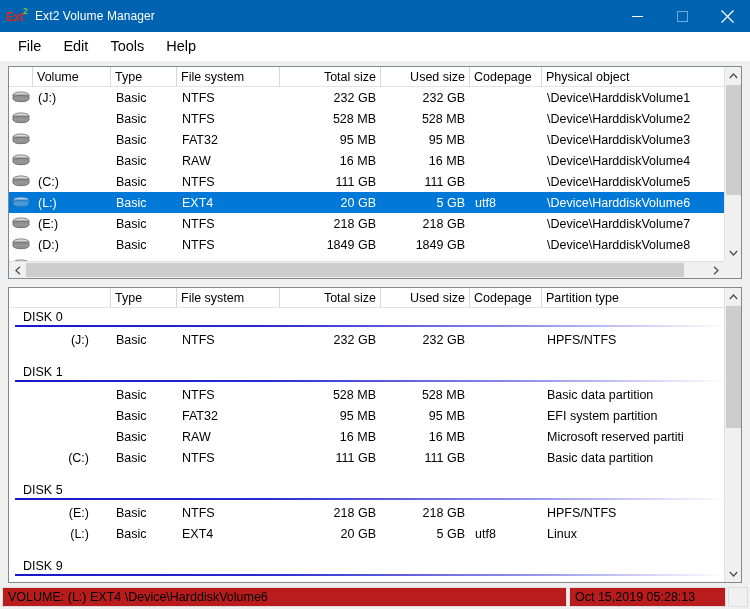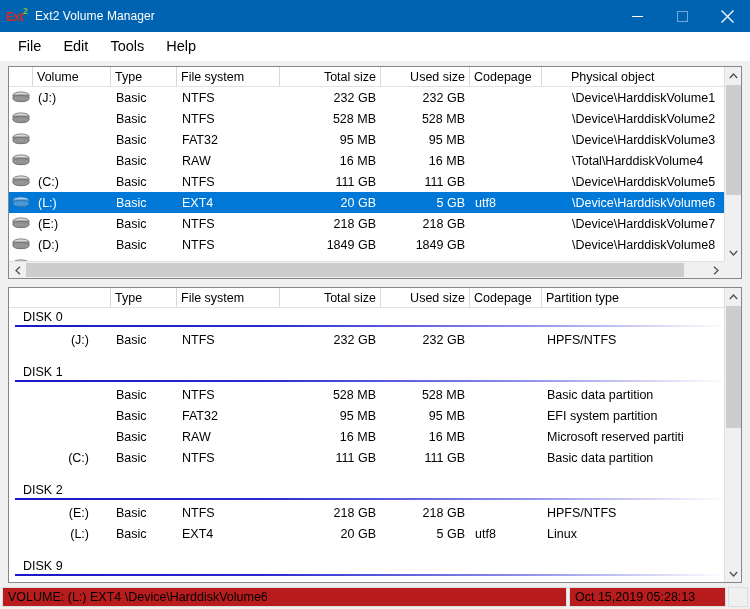--- a/index.html
+++ b/index.html
@@ -120,21 +120,21 @@
   }
 
   
   .c-icon  { width: 24px; }
   .c-vol   { width: 78px; }
   .c-type  { width: 66px; }
   .c-fs    { width: 103px; }
   .c-total { width: 101px; }
   .c-used  { width: 89px; }
   .c-code  { width: 72px; }
-  .c-phys  { width: 170px; border-right: none; margin-left: 25px; }
+  .c-phys  { width: 170px; border-right: none; }
 
   
   .rows { position: relative; }
   .row {
     display: flex;
     height: 21px;
     align-items: center;
     box-sizing: border-box;
     background: #ffffff;
   }
@@ -361,21 +361,21 @@
                 <ellipse cx="9" cy="7.6" rx="8" ry="3.1" fill="#9a9a9a" stroke="#6e6e6e" stroke-width="0.8"></ellipse>
                 <ellipse cx="9" cy="7.6" rx="4.6" ry="1.6" fill="none" stroke="#6e6e6e" stroke-width="0.6" opacity="0.6"></ellipse>
               </svg>
             </div>
             <div class="cell c-vol"></div>
             <div class="cell c-type">Basic</div>
             <div class="cell c-fs">RAW</div>
             <div class="cell c-total r">16 MB</div>
             <div class="cell c-used r">16 MB</div>
             <div class="cell c-code"></div>
-            <div class="cell c-phys">\Total\HarddiskVolume4</div>
+            <div class="cell c-phys">\Device\HarddiskVolume4</div>
           </div>
           <div class="row">
             <div class="cell ic c-icon">
               <svg class="disk-ico" viewBox="0 0 18 13">
                 <ellipse cx="9" cy="4" rx="8" ry="3.1" fill="#d8d8d8" stroke="#6e6e6e" stroke-width="0.8"></ellipse>
                 <path d="M1 4 L1 7.5 A8 3.1 0 0 0 17 7.5 L17 4 Z" fill="#9a9a9a" stroke="#6e6e6e" stroke-width="0.8"></path>
                 <ellipse cx="9" cy="7.6" rx="8" ry="3.1" fill="#9a9a9a" stroke="#6e6e6e" stroke-width="0.8"></ellipse>
                 <ellipse cx="9" cy="7.6" rx="4.6" ry="1.6" fill="none" stroke="#6e6e6e" stroke-width="0.6" opacity="0.6"></ellipse>
               </svg>
             </div>
@@ -549,21 +549,21 @@
               <div class="cell b-type">Basic</div>
               <div class="cell b-fs">NTFS</div>
               <div class="cell b-total r">111 GB</div>
               <div class="cell b-used r">111 GB</div>
               <div class="cell b-code"></div>
               <div class="cell b-ptype">Basic data partition</div>
             </div>
             <div class="group-pad"></div>
           </div>
           <div class="disk-group">
-            <div class="disk-title">DISK 2</div>
+            <div class="disk-title">DISK 5</div>
             <div class="disk-rule"></div>
             <div class="brow">
               <div class="cell b-vol vol">(E:)</div>
               <div class="cell b-type">Basic</div>
               <div class="cell b-fs">NTFS</div>
               <div class="cell b-total r">218 GB</div>
               <div class="cell b-used r">218 GB</div>
               <div class="cell b-code"></div>
               <div class="cell b-ptype">HPFS/NTFS</div>
             </div>

